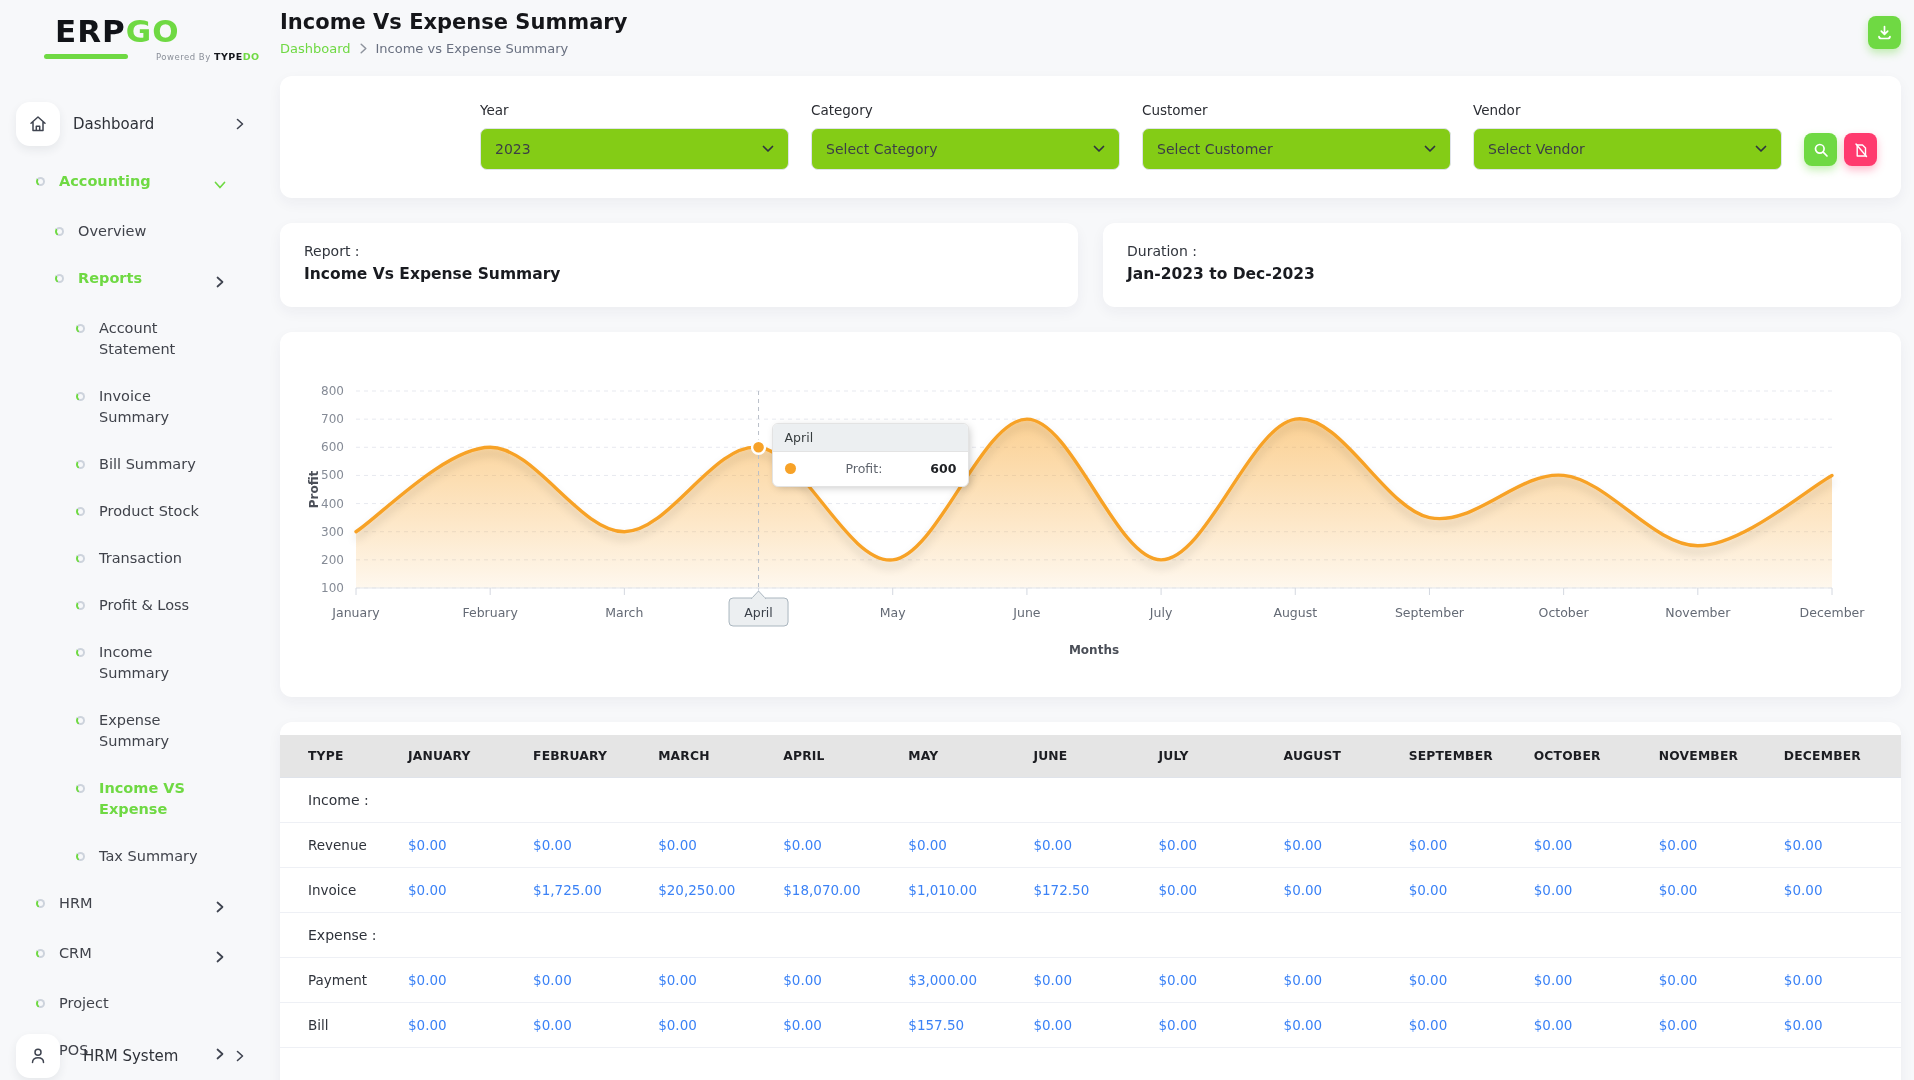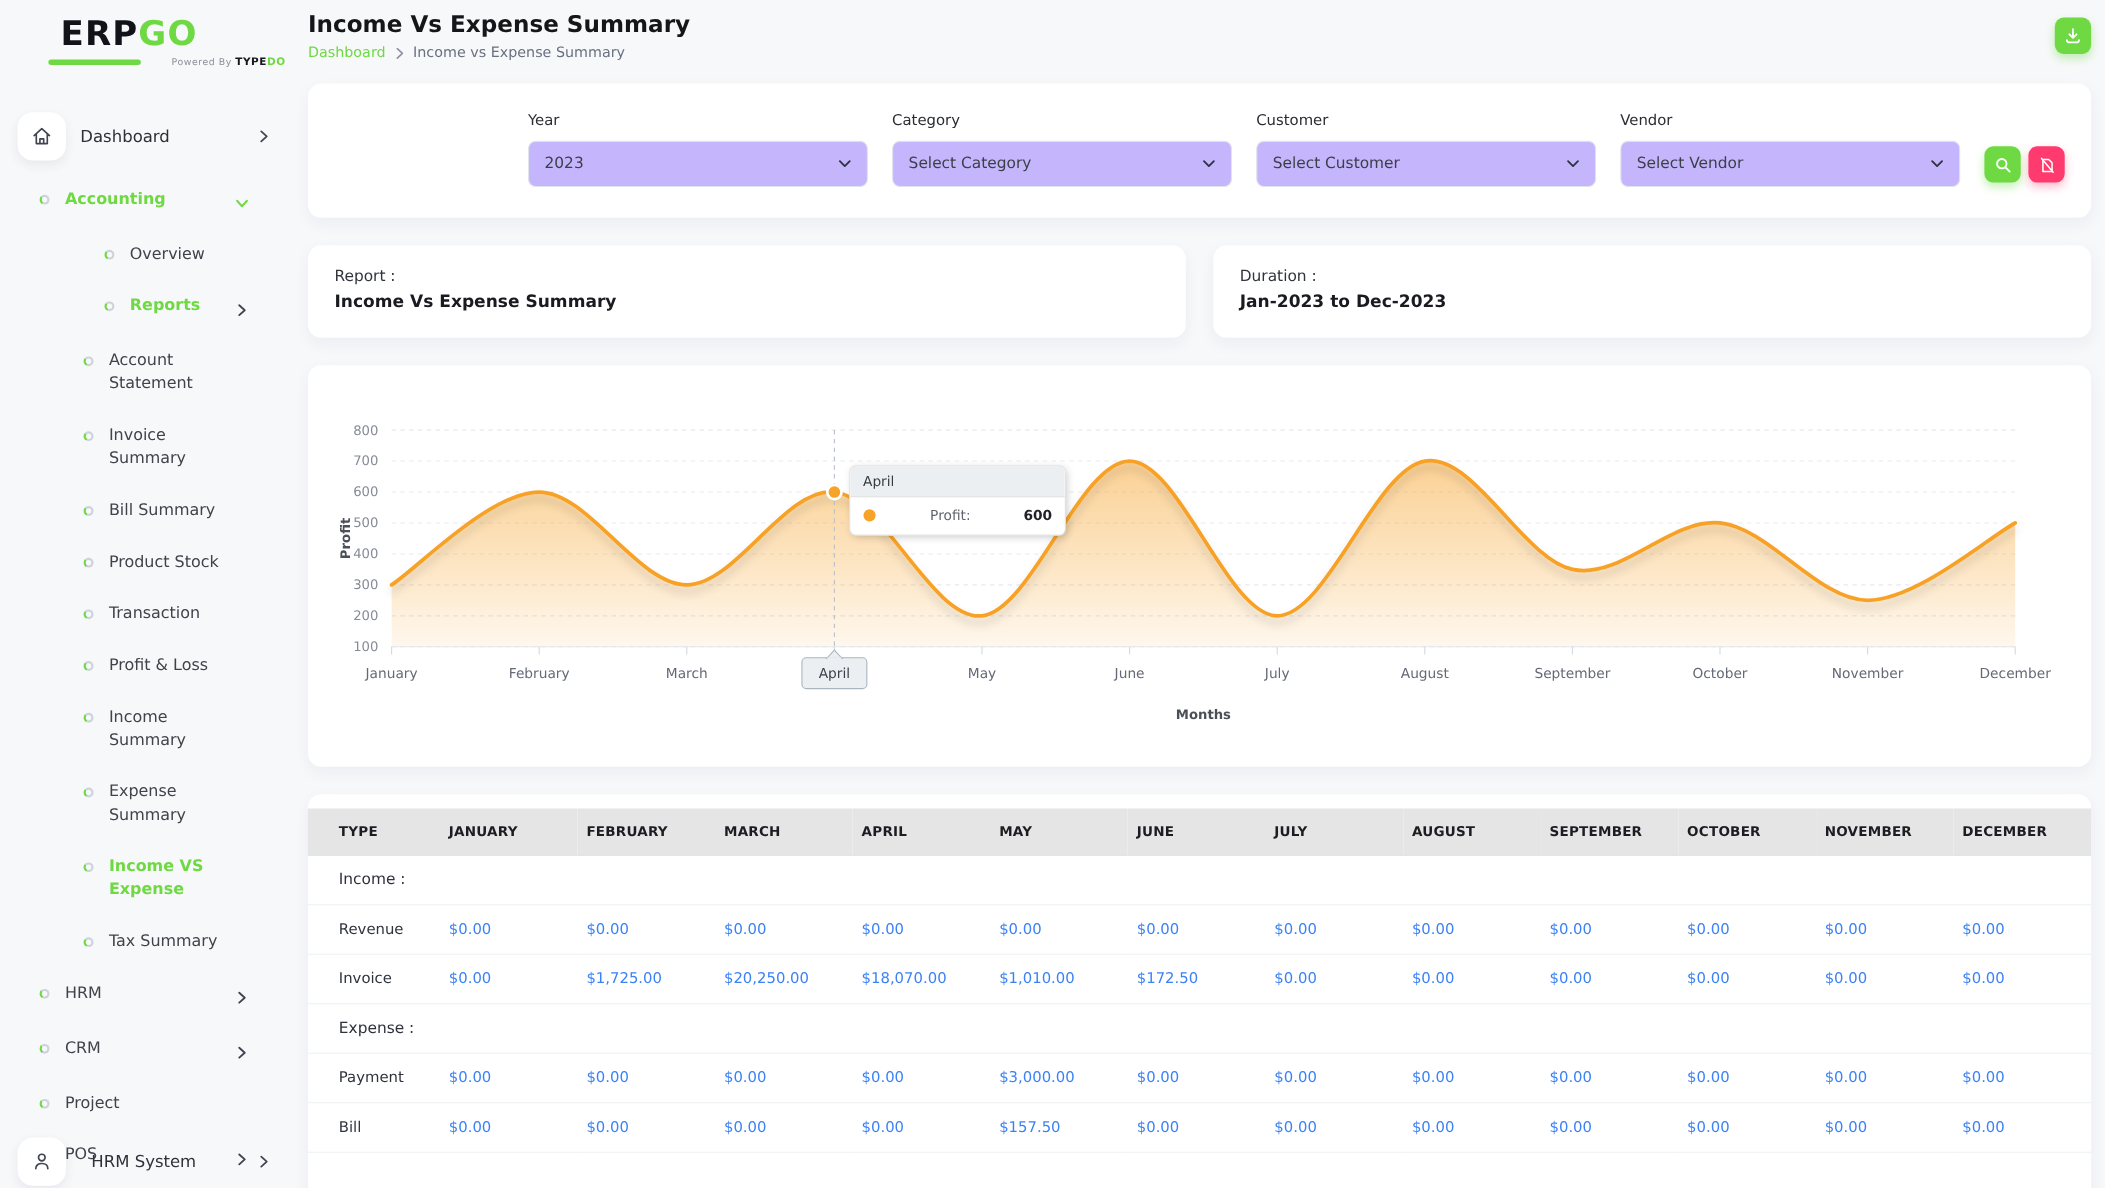--- a/index.html
+++ b/index.html
@@ -20,21 +20,21 @@
   .powered b .do { color:#6fd943; }
 
   .dash-row { display:flex; align-items:center; margin:12px 36px 6px 16px; cursor:pointer; }
   .icon-card { width:44px; height:44px; background:#fff; border-radius:14px;
     box-shadow:0 4px 10px rgba(40,50,70,.08); display:flex; align-items:center; justify-content:center; }
   .dash-label { font-size:15px; margin-left:13px; color:#2e3138; font-weight:500; flex:1; }
 
   .nav { padding:6px 0 0 0; }
   .nav-row { display:flex; align-items:flex-start; padding:13px 56px 13px 0; cursor:pointer; }
   .nav-row.lv1 { padding-left:36px; }
-  .nav-row.lv2 { padding-left:55px;margin-left:40px; }
+  .nav-row.lv2 { padding-left:55px; }
   .nav-row.lv3 { padding-left:76px; }
   .donut { flex:0 0 9px; width:9px; height:9px; border-radius:50%; margin-top:6px;
     background:conic-gradient(from 210deg,#6fd943 0 28%,#cdd3dc 28% 100%);
     display:flex; align-items:center; justify-content:center; }
   .donut i { width:5px; height:5px; border-radius:50%; background:#f7f8fa; }
   .nav-label { font-size:14.5px; color:#40434b; margin-left:14px; line-height:1.45; max-width:130px; }
   .nav-row.active .nav-label { color:#6fd943; font-weight:bold; }
   .nav-chev { margin-left:auto; margin-top:5px; }
   .hrm-system { position:absolute; left:0; right:0; bottom:2px; display:flex; align-items:center;
     padding:0 36px 0 16px; cursor:pointer; }
@@ -53,21 +53,21 @@
     display:flex; align-items:center; justify-content:center; }
   .btn-green { background:#6fd943; box-shadow:0 4px 9px rgba(111,217,67,.4); }
   .btn-pink  { background:#ff3a6e; box-shadow:0 4px 9px rgba(255,58,110,.35); }
   .dl-btn { margin-top:6px; }
 
   .card { background:#fff; border-radius:12px; box-shadow:0 5px 14px rgba(35,45,70,.05); }
 
   .filters { margin-top:20px; display:flex; align-items:flex-end; gap:22px; padding:26px 24px 28px 200px; }
   .field { flex:1; }
   .field-label { font-size:13.5px; color:#2b2d33; margin-bottom:10px; }
-  .select { height:42px; border:1px solid #dfe3ea; border-radius:7px; background:#c4b5fd;
+  .select { height:42px; border:1px solid #dfe3ea; border-radius:7px; background:#84cc16;
     display:flex; align-items:center; padding:0 14px; font-size:14px; color:#3c3f46; cursor:pointer; }
   .select span { flex:1; }
   .filter-actions { display:flex; gap:7px; margin-bottom:4px; }
 
   .info-row { display:flex; gap:25px; margin-top:25px; }
   .info-card { flex:1; padding:20px 24px 24px; }
   .info-label { font-size:14px; color:#30343c; }
   .info-value { font-size:15.5px; font-weight:bold; color:#191b20; margin-top:6px; }
 
   .chart-card { margin-top:25px; padding:20px 24px 10px; height:365px; }

